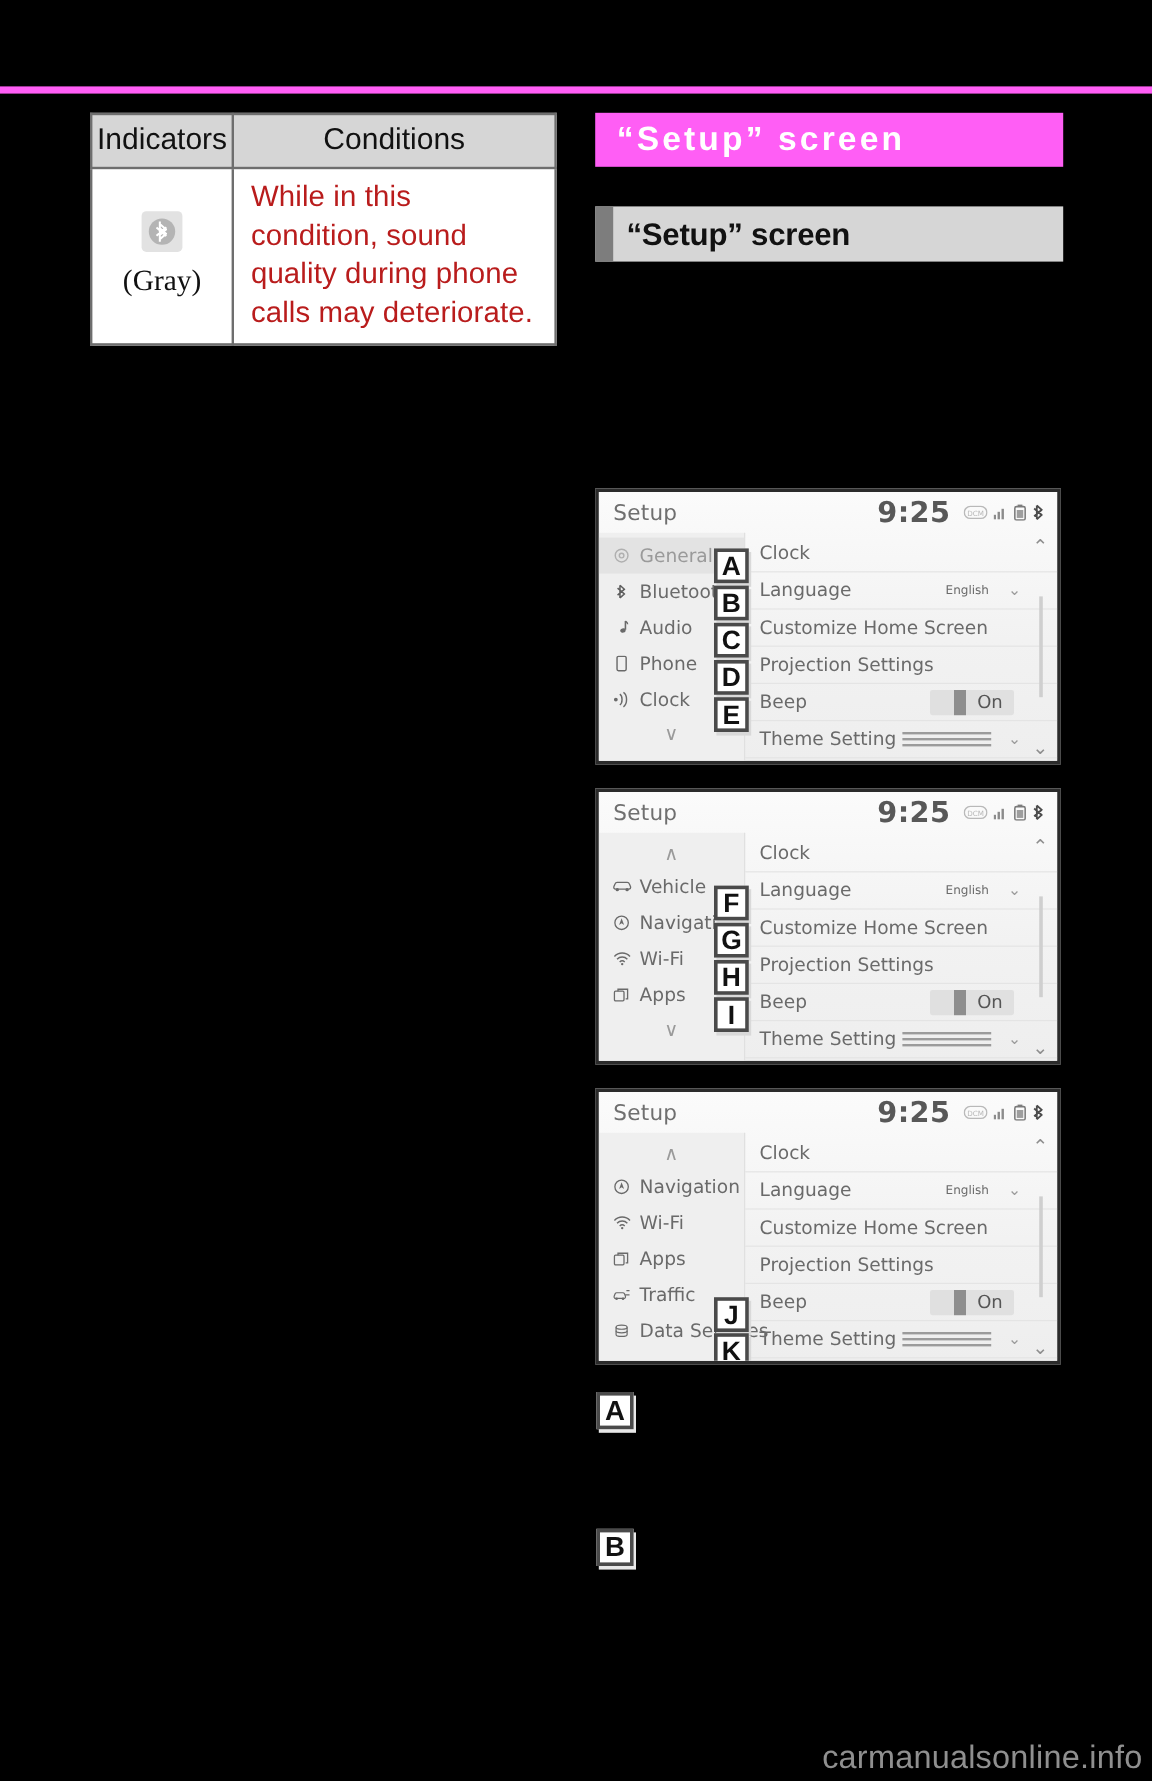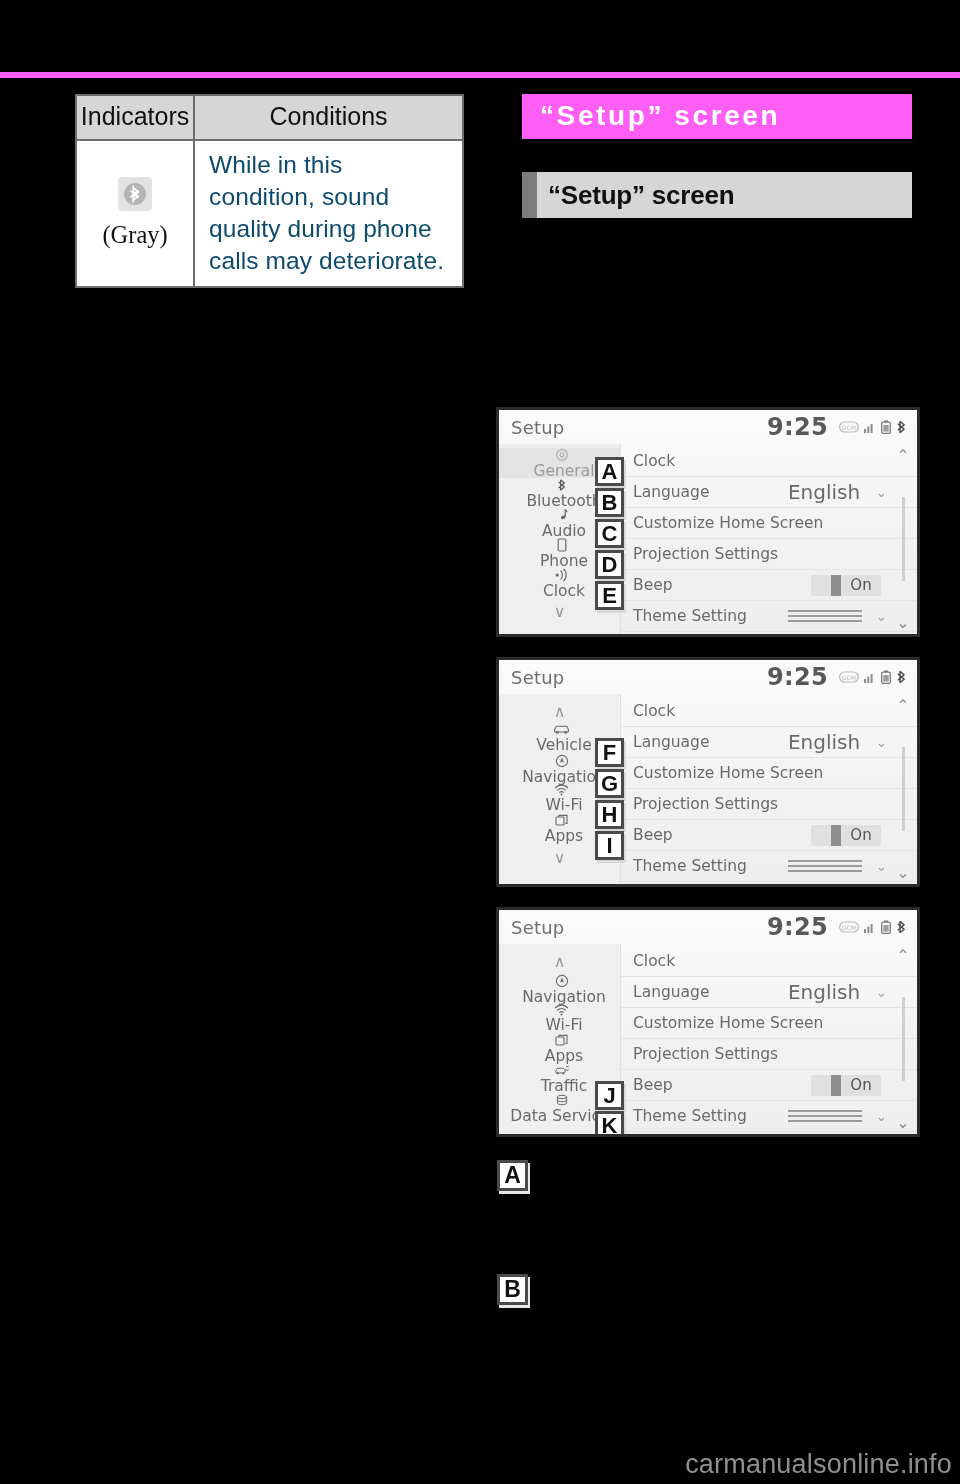--- a/index.html
+++ b/index.html
@@ -55,21 +55,21 @@
   th.col-cond { width: 255px; }
   td.cell-ind {
     text-align: center;
     padding: 12px 4px 14px 4px;
     font-family: Liberation Serif, serif;
   }
   td.cell-cond {
     padding: 8px 10px 10px 14px;
     font-size: 24.5px;
     line-height: 1.30;
-    color: #0c4a6e;
+    color: #b91c1c;
     letter-spacing: 0.1px;
   }
   .gray-label {
     display: block;
     font-size: 24.5px;
     color: #111;
     margin-top: 6px;
   }
   .icon-chip {
     display: inline-block;
@@ -81,21 +81,21 @@
   .icon-chip svg { display:block; }
   sup.reg {
     font-size: 0.62em;
     vertical-align: super;
     line-height: 0;
   }
 
   
   .right-col {
     position: absolute;
-    left: 522px; top: 94px;
+    left: 496px; top: 94px;
     width: 390px;
   }
   .chapter-band {
     background: #ff5ef5;
     color: #ffffff;
     font-size: 28px;
     font-weight: bold;
     letter-spacing: 2.6px;
     padding: 9px 0 11px 18px;
     height: 45px;
@@ -121,21 +121,21 @@
     font-weight: bold;
     color: #111;
     padding-left: 11px;
     letter-spacing: -0.2px;
   }
 
   
   .shot {
     position: absolute;
     left: 496px;
-    width: 424px;
+    width: 388px;
     height: 230px;
     background: #ffffff;
     border: 3px solid #2b2b2b;
     overflow: hidden;
   }
   #shot1 { top: 407px; }
   #shot2 { top: 657px; }
   #shot3 { top: 907px; }
 
   .hu {
@@ -182,21 +182,20 @@
     flex-direction: column;
   }
   .hu-side .srow {
     height: 30px;
     display: flex;
     align-items: center;
     padding-left: 9px;
     font-size: 15.5px;
     color: #6a6a6a;
     white-space: nowrap;
-    flex-direction: column;
   }
   .hu-side .srow.active { background: #e3e3e3; color: #9a9a9a; }
   .hu-side .srow .sico {
     width: 20px;
     margin-right: 5px;
     display: inline-flex;
     justify-content: center;
     align-items: center;
     flex: 0 0 auto;
   }
@@ -217,21 +216,21 @@
     display: flex;
     align-items: center;
     border-bottom: 1px solid #e4e4e4;
     padding: 0 30px 0 12px;
     font-size: 15.5px;
     color: #6a6a6a;
     position: relative;
   }
   .hu-row .rlabel { white-space: nowrap; }
   .hu-row .rspacer { flex: 1 1 auto; }
-  .hu-row .rvalue { color: #6a6a6a; margin-right: 16px; font-size: 20px;}
+  .hu-row .rvalue { color: #6a6a6a; margin-right: 16px; font-size: 10px;}
   .hu-row .chev { color: #9a9a9a; font-size: 13px; }
   .toggle {
     display: inline-flex;
     align-items: center;
     background: #e0e0e0;
     height: 21px;
     width: 70px;
     border-radius: 2px;
     margin-right: 6px;
     padding-left: 20px;

